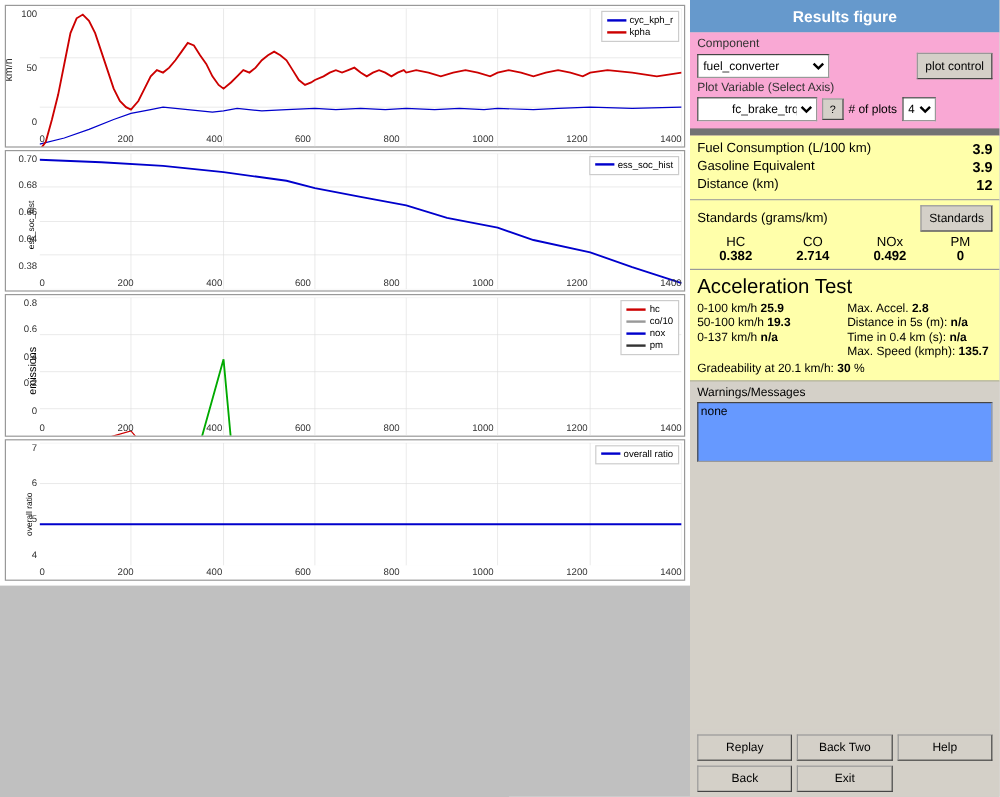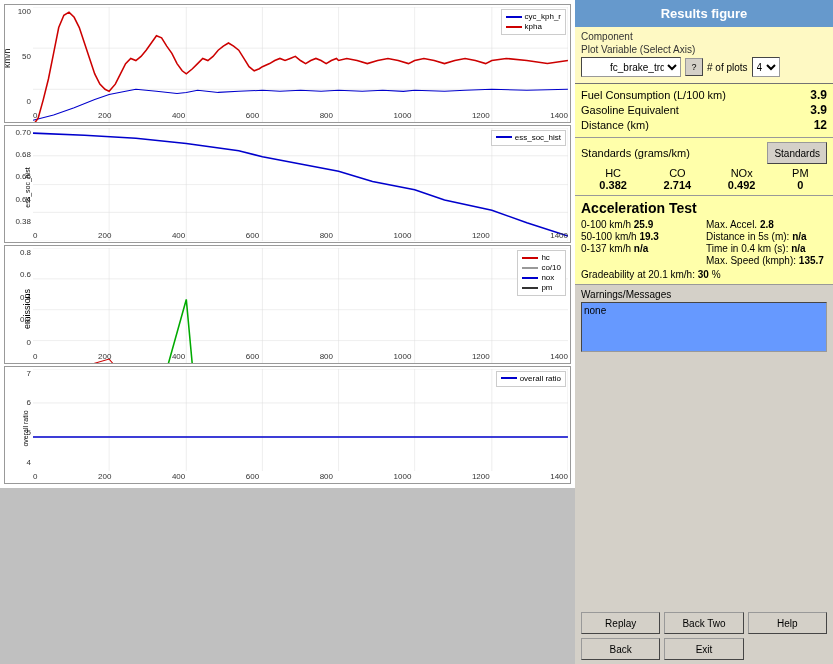--- a/index.html
+++ b/index.html
@@ -74,23 +74,23 @@
     #results-title {
       background: #6699cc;
       color: white;
       text-align: center;
       padding: 6px;
       font-size: 13px;
       font-weight: bold;
     }
 
     .right-section {
-      background: #fef9c3;
+      background: #f9a8d4;
       padding: 4px 6px;
-      border-bottom: 1px solid #737373;
+      border-bottom: 6px solid #737373;
     }
 
     .section-label {
       font-size: 10px;
       color: #333;
       margin-bottom: 2px;
     }
 
     .row {
       display: flex;
@@ -165,22 +165,22 @@
     }
 
     .accel-section {
       background: #ffffaa;
       padding: 4px 6px;
       border-bottom: 1px solid #999;
       font-size: 10px;
     }
 
     .accel-title {
-      font-size: 14px;
-      font-weight: bold;
+      font-size: 17px;
+      font-weight: normal;
       margin-bottom: 3px;
     }
 
     .accel-grid {
       display: grid;
       grid-template-columns: 1fr 1fr;
       gap: 1px 4px;
       font-size: 10px;
     }
 
@@ -486,20 +486,26 @@
   </div>
 
 </div>
 
 <div id="right-panel">
 
   <div id="results-title">Results figure</div>
 
   <div class="right-section">
     <div class="section-label">Component</div>
+    <div class="row">
+      <select style="width:110px;">
+        <option>fuel_converter</option>
+      </select>
+      <button class="plot-control-btn">plot control</button>
+    </div>
     <div class="section-label">Plot Variable (Select Axis)</div>
     <div class="row">
       <select style="width:100px;padding-left:24px;">
         <option>fc_brake_trq</option>
       </select>
       <button class="q-btn">?</button>
       <span class="num-plots-label"># of plots</span>
       <select style="width:28px;">
         <option>4</option>
       </select>

